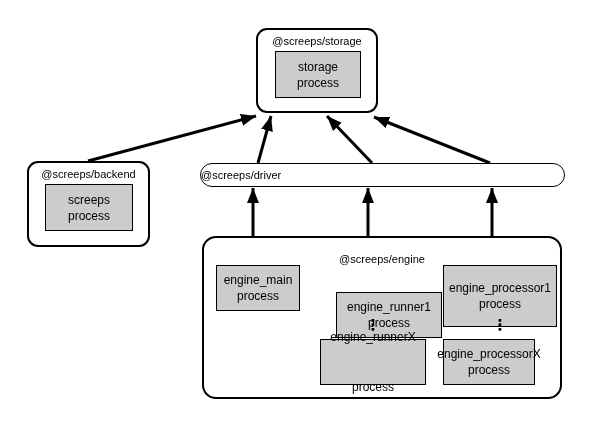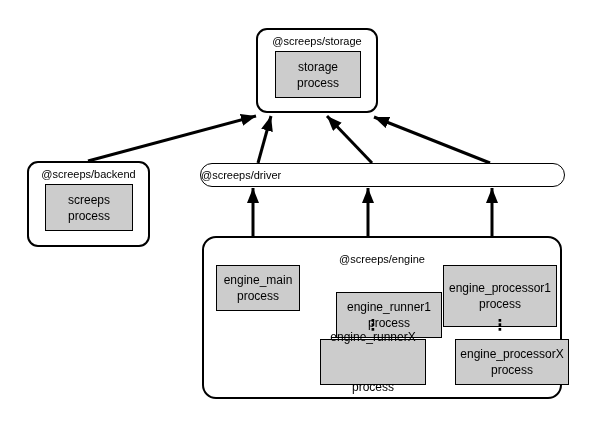--- a/index.html
+++ b/index.html
@@ -85,21 +85,21 @@
   
   .node-driver { left: 200px; top: 163px; width: 365px; height: 24px; }
 
   
   .node-engine { left: 202px; top: 236px; width: 360px; height: 163px; border-radius: 14px; }
   .node-engine .node-label { margin-top: 14px; }
   .proc-main       { left: 12px;  top: 27px;  width: 84px;  height: 46px; }
   .proc-runner1    { left: 132px; top: 27px;  width: 106px; height: 46px; margin-top: 27px; }
   .proc-processor1 { left: 239px; top: 27px;  width: 114px; height: 62px; }
   .proc-runnerX    { left: 116px; top: 101px; width: 106px; height: 46px; gap: 34px; }
-  .proc-processorX { left: 251px; top: 101px; width: 114px; height: 46px; }
+  .proc-processorX { left: 239px; top: 101px; width: 92px; height: 46px; }
   .dots-runner     { left: 157px; top: 76px; }
   .dots-processor  { left: 284px; top: 76px; }
 </style>
 </head>
 <body>
 
 <div class="canvas">
 
   <svg class="edges-layer" viewBox="0 0 600 427" xmlns="http://www.w3.org/2000/svg">
     <defs>

